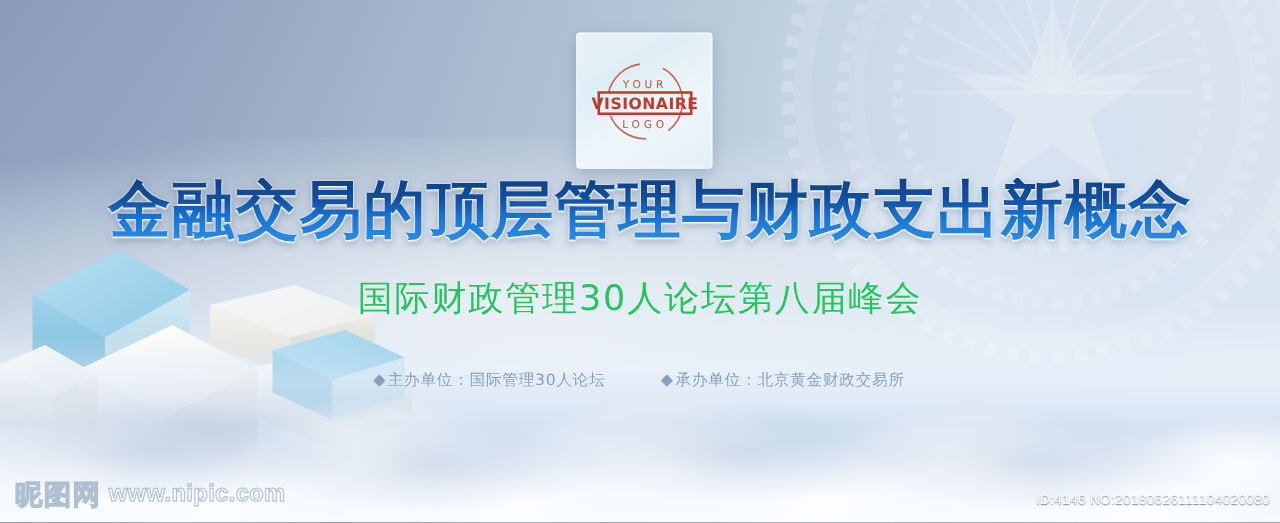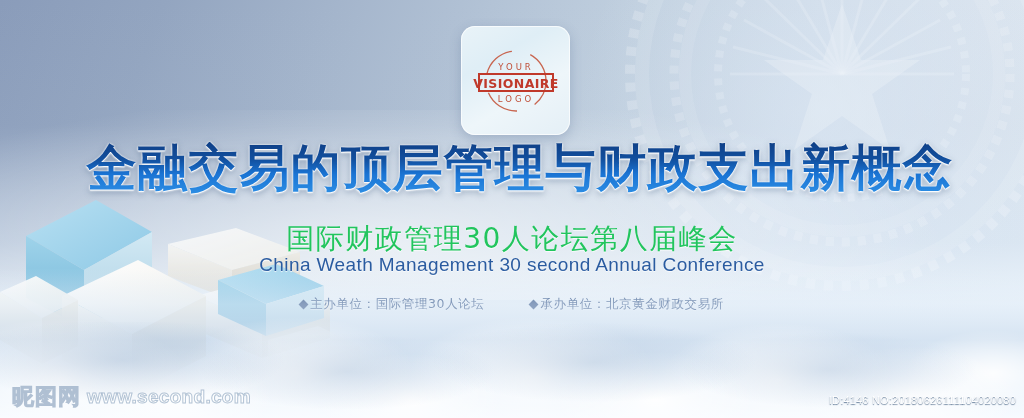--- a/index.html
+++ b/index.html
@@ -77,21 +77,21 @@
       radial-gradient(ellipse 20% 55% at 81% 50%, rgba(150,176,206,.32) 0%, rgba(150,176,206,0) 72%);
   }
 
   
   .cubes{position:absolute;left:0;top:188px;width:360px;height:210px;}
   .cubes svg{width:100%;height:100%;display:block;}
 
   
   .logo-plate{
     position:absolute;left:461px;top:26px;width:109px;height:109px;
-    border-radius:14px;
+    border-radius:3px;
     background:linear-gradient(150deg,#e9f3f8 0%,#dfeef6 30%,#eef6fa 62%,#e4eff6 100%);
     box-shadow:0 4px 12px rgba(60,90,130,.26), inset 0 0 0 1px rgba(255,255,255,.7);
   }
   .logo-mark{
     position:absolute;inset:0;display:flex;align-items:center;justify-content:center;
   }
   .logo-mark svg{width:86px;height:86px;display:block;}
 
   
   .headline{
@@ -145,21 +145,21 @@
     white-space:nowrap;
   }
   .org{display:flex;align-items:center;gap:3px;}
   .diamond{
     width:7px;height:7px;background:#1c3f77;transform:rotate(45deg);
     display:inline-block;flex:none;
   }
 
   
   .wm{
-    position:absolute;left:12px;bottom:10px;display:flex;align-items:center;gap:6px;
+    position:absolute;left:12px;bottom:10px;display:flex;align-items:flex-start;gap:6px;
     opacity:.88;
   }
   .wm-cn{
     font-family:"DejaVu Sans","Liberation Sans",sans-serif;
     font-size:22px;font-weight:bold;letter-spacing:1px;
     color:rgba(255,255,255,.92);
     -webkit-text-stroke:1px rgba(150,172,196,.85);
     line-height:1;
   }
   .wm-url{
@@ -310,36 +310,35 @@
       </svg>
     </div>
   </div>
 
   <div class="headline-wrap">
     <div class="headline-stroke">金融交易的顶层管理与财政支出新概念</div>
     <div class="headline">金融交易的顶层管理与财政支出新概念</div>
   </div>
 
   <div class="sub-cn">国际财政管理30人论坛第八届峰会</div>
-  <div class="sub-en">China Weath Management 30 second Annual Conference</div>
 
   <div class="orgs">
     <div class="org">
       <span class="diamond"></span>
       <span>主办单位：国际管理30人论坛</span>
     </div>
     <div class="org">
       <span class="diamond"></span>
       <span>承办单位：北京黄金财政交易所</span>
     </div>
   </div>
 
   <div class="clouds"></div>
   <div class="clouds-shadow"></div>
 
   <div class="wm">
     <span class="wm-cn">昵图网</span>
-    <span class="wm-url">www.second.com</span>
+    <span class="wm-url">www.nipic.com</span>
   </div>
 
   <div class="idtag">ID:4146 NO:20180626111104020080</div>
 
 </div>
 
 </body></html>

